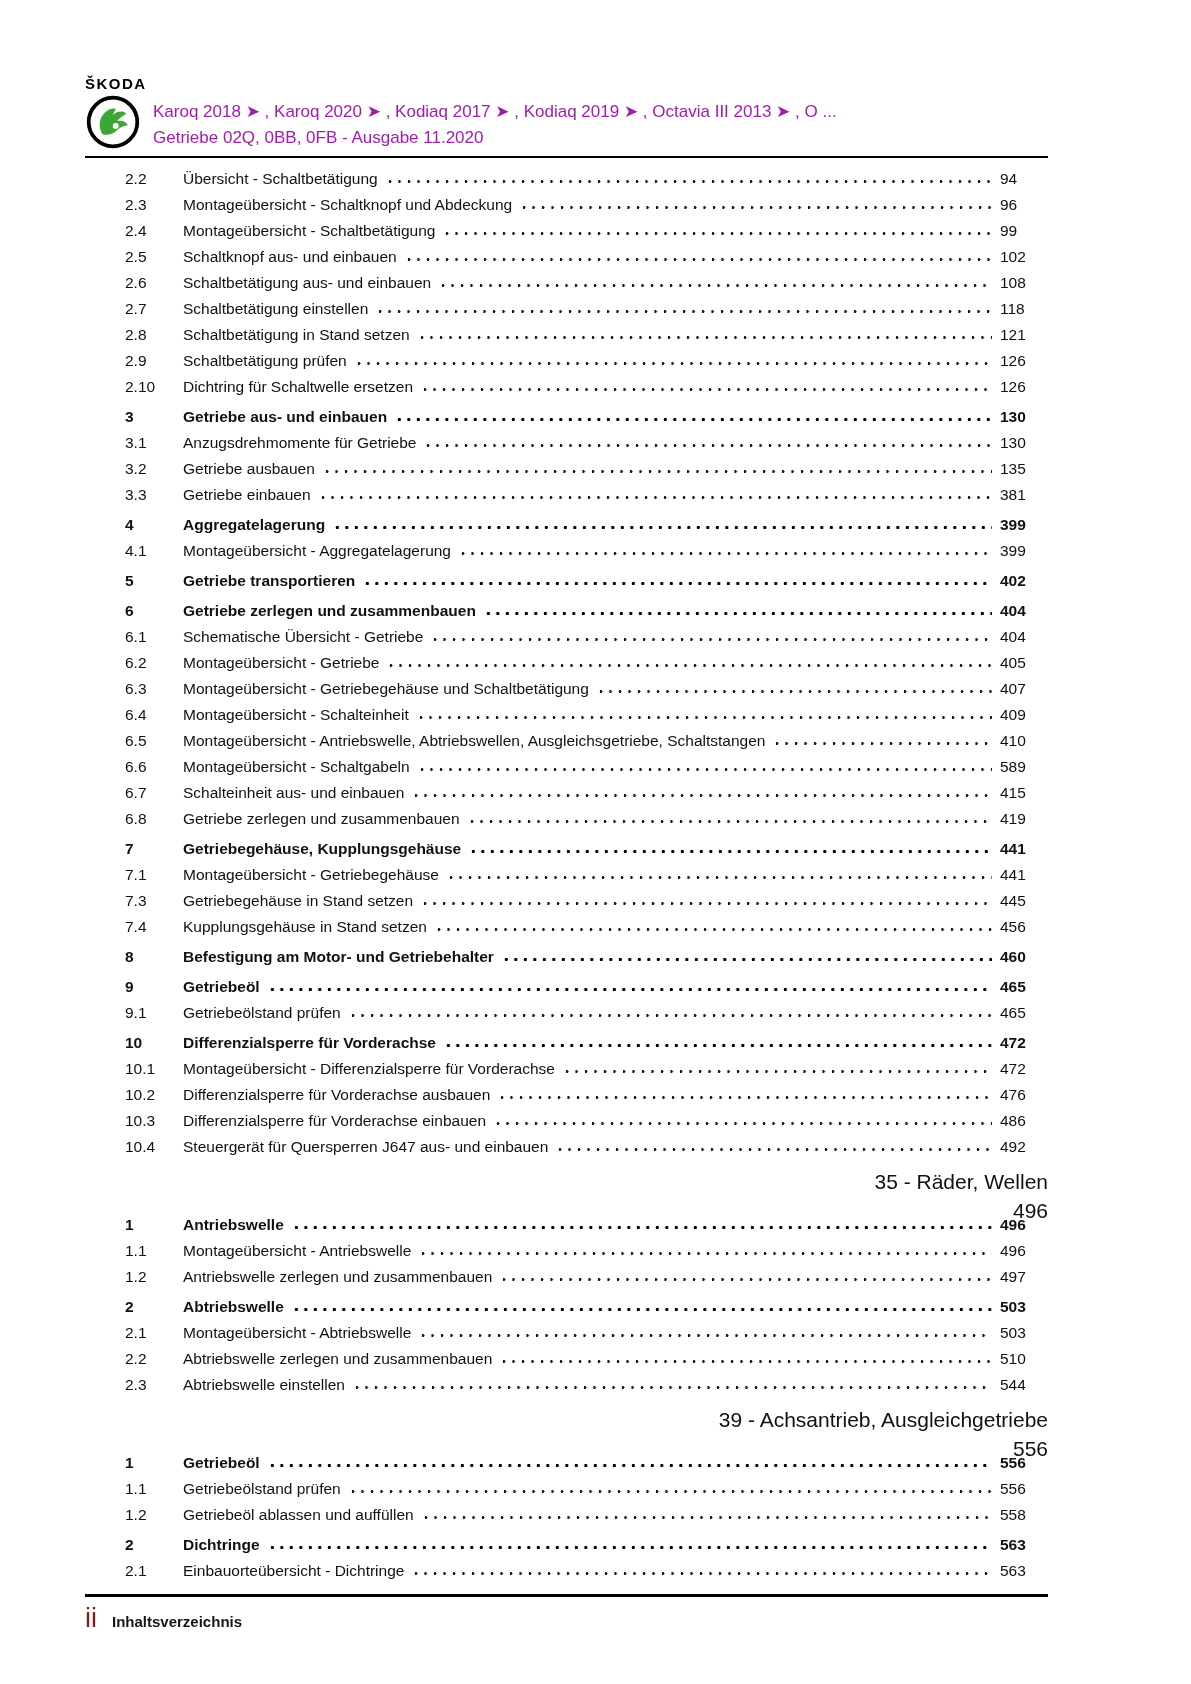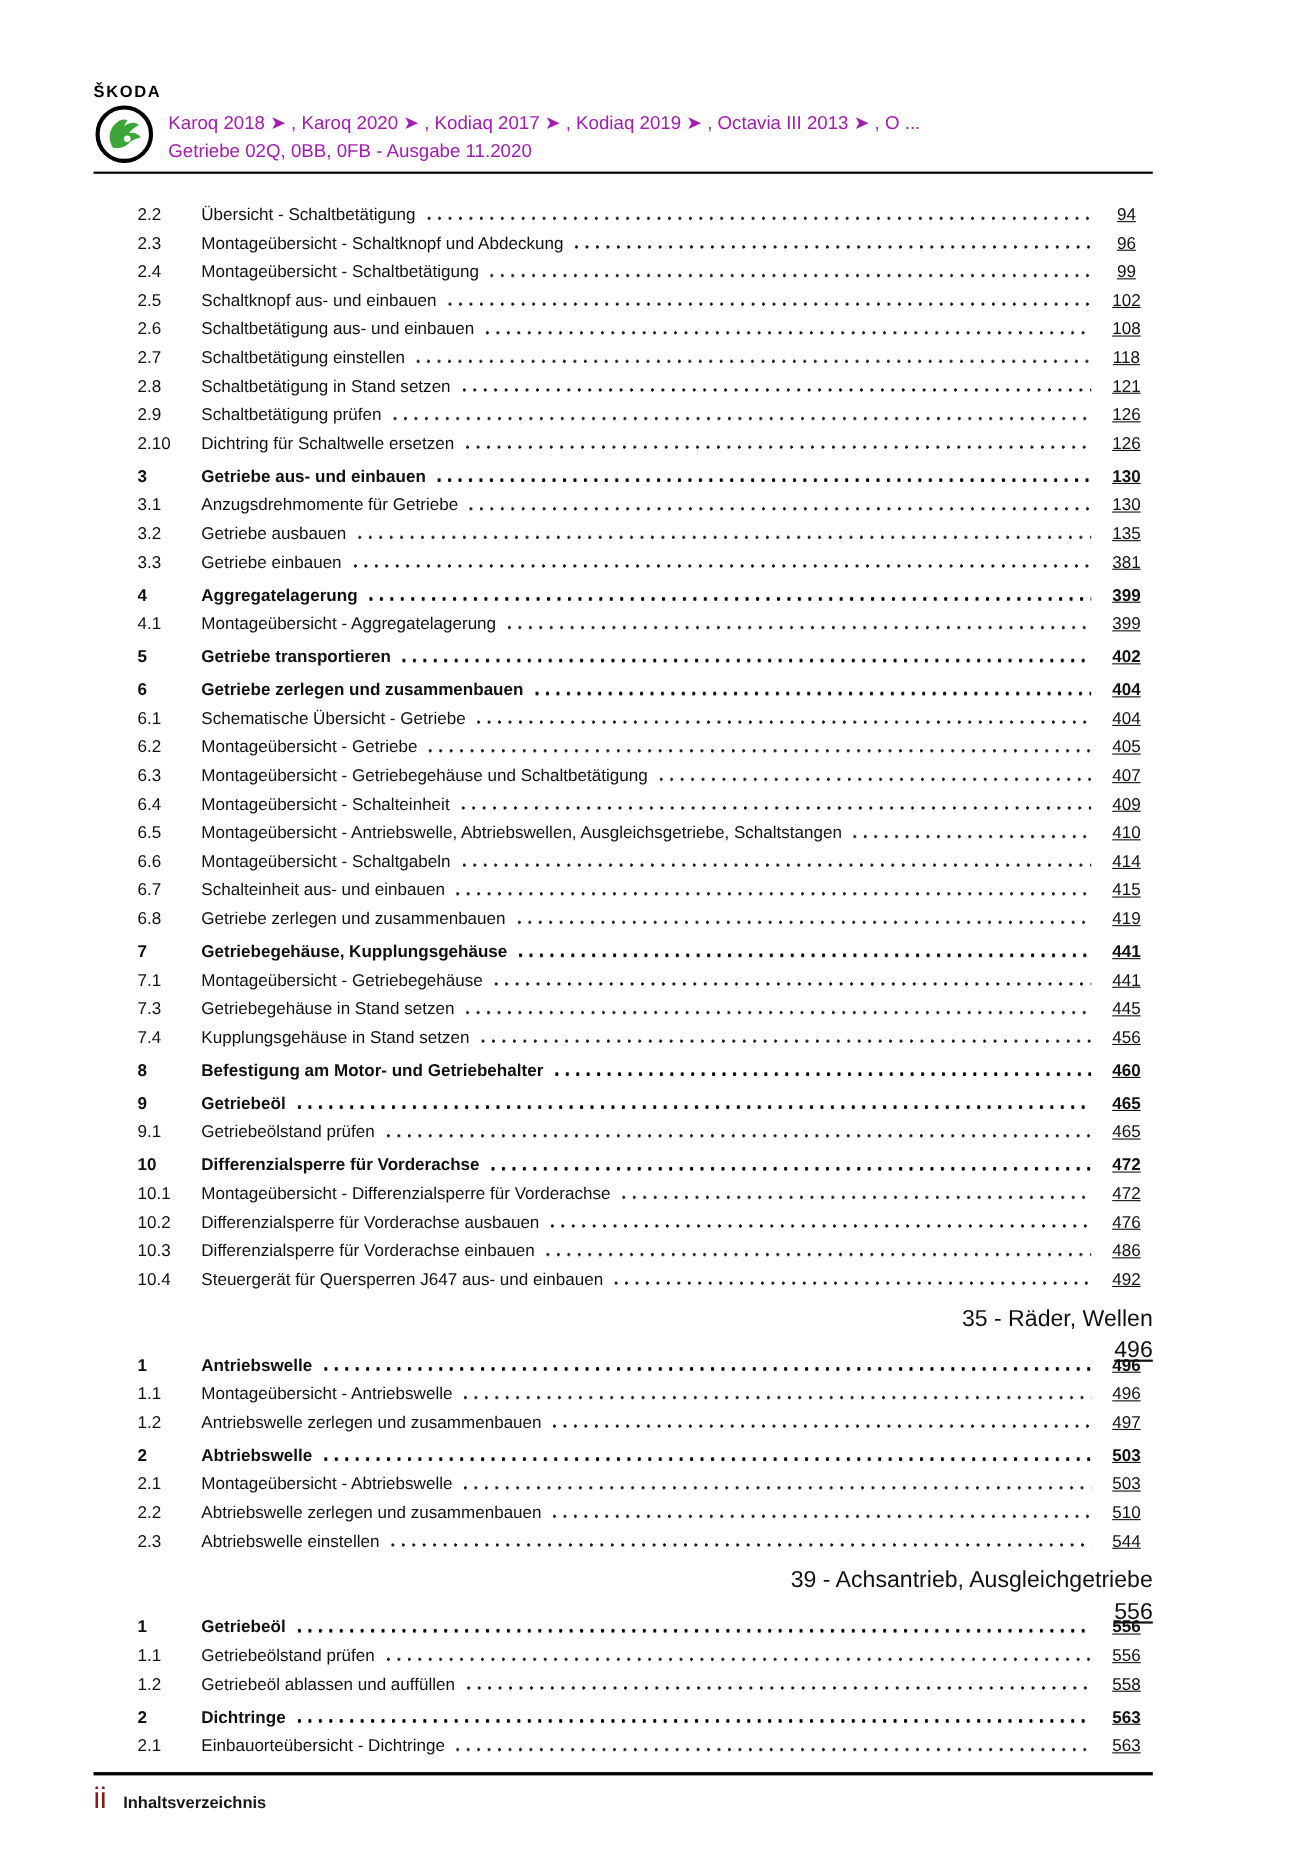--- a/index.html
+++ b/index.html
@@ -31,42 +31,42 @@
   .titles { margin-left:4px; padding-top:23px; }
   .title1, .title2 {
     font-size:17px;
     line-height:26px;
     color:#a21caf;
     white-space:nowrap;
   }
   .header-rule { border-top:2px solid #000; margin-top:5px; }
 
   
-  .toc { margin-top:21px; }
+  .toc { margin-top:4px; }
   .row {
     display:flex;
     align-items:flex-end;
     height:26px;
     font-size:15.5px;
     white-space:nowrap;
     padding-left:40px;
   }
   .row .num  { flex:0 0 58px; }
   .row .title{ flex:0 0 auto; }
   .row .dots {
     flex:1 1 auto;
     min-width:12px;
     height:5px;
     margin:0 8px 4px 10px;
     background-image:radial-gradient(circle at 2px 2.5px, #161616 1.2px, transparent 1.55px);
     background-size:9.5px 5px;
     background-repeat:repeat-x;
     background-position:left bottom;
   }
-  .row .pg   { flex:0 0 48px; text-align:center;text-decoration:underline; }
+  .row .pg   { flex:0 0 48px; text-align:left; }
 
   .row.chapter { font-weight:bold; margin-top:4px; }
   .row.chapter .dots {
     background-image:radial-gradient(circle at 2.2px 2.5px, #000 1.45px, transparent 1.8px);
   }
 
   .row.section {
     font-size:21px;
     height:32px;
     margin:14px 0 6px -6px;
@@ -253,21 +253,21 @@
       <div class="row entry">
     <span class="num">6.5</span>
     <span class="title">Montageübersicht - Antriebswelle, Abtriebswellen, Ausgleichsgetriebe, Schaltstangen</span>
     <span class="dots"></span>
     <span class="pg">410</span>
   </div>
       <div class="row entry">
     <span class="num">6.6</span>
     <span class="title">Montageübersicht - Schaltgabeln</span>
     <span class="dots"></span>
-    <span class="pg">414</span>
+    <span class="pg">589</span>
   </div>
       <div class="row entry">
     <span class="num">6.7</span>
     <span class="title">Schalteinheit aus- und einbauen</span>
     <span class="dots"></span>
     <span class="pg">415</span>
   </div>
       <div class="row entry">
     <span class="num">6.8</span>
     <span class="title">Getriebe zerlegen und zusammenbauen</span>

